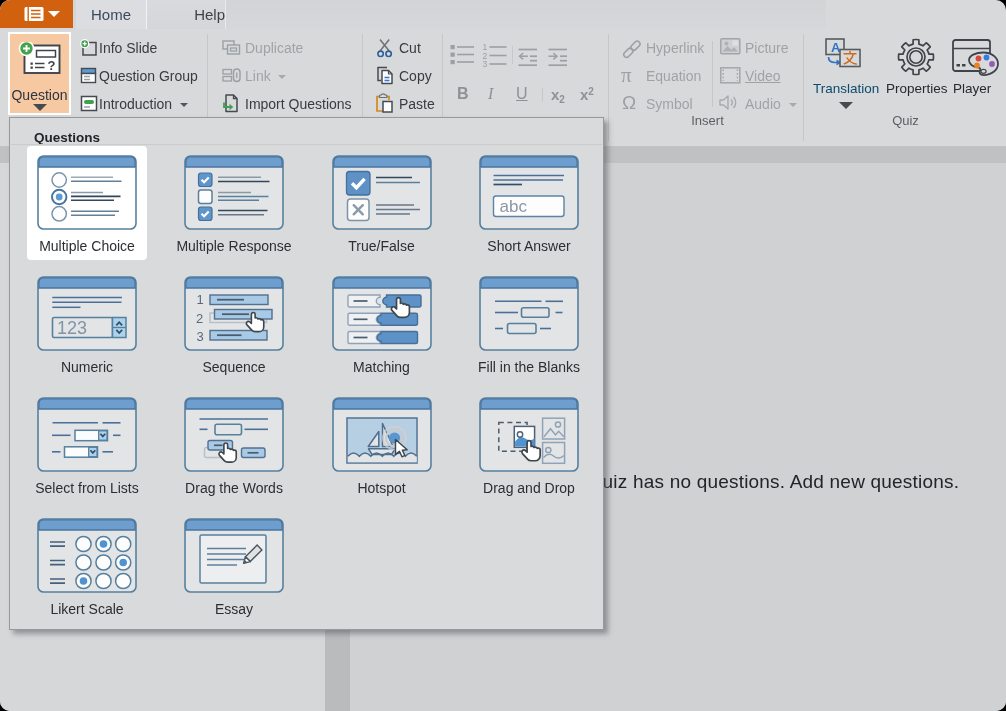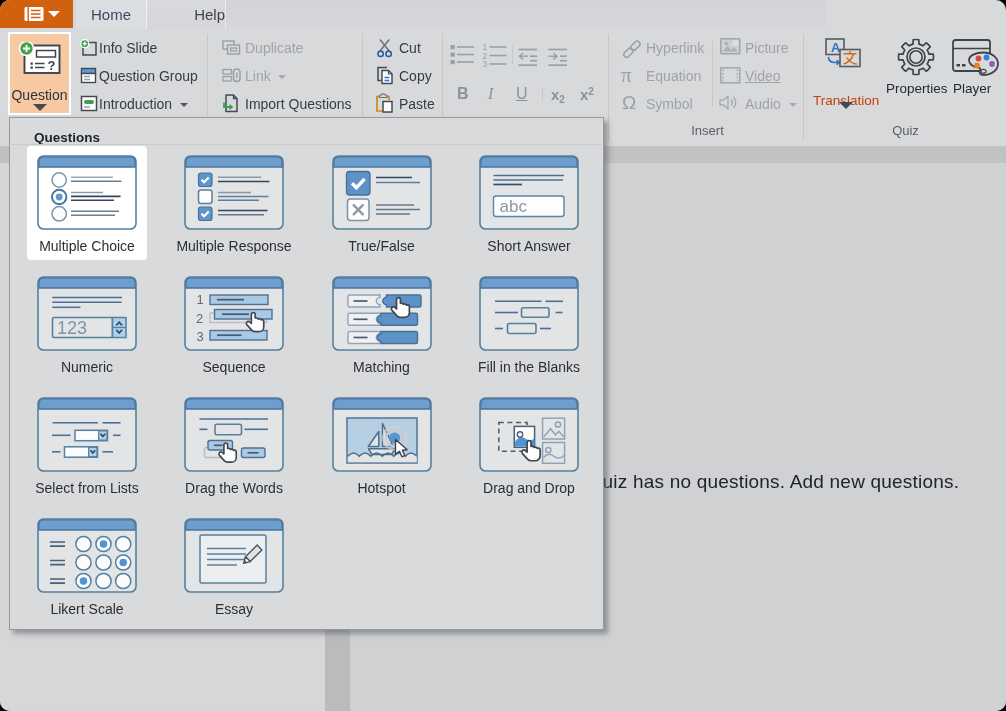--- a/index.html
+++ b/index.html
@@ -11,21 +11,21 @@
   #appbtn{position:absolute;left:0;top:0;width:73px;height:28px;background:#d2610f;}
   #hometab{position:absolute;left:76px;top:0;width:71px;height:29px;background:#dcdde0;border-right:1px solid #f2f3f4;
     color:#3c4a60;font-size:15px;line-height:29px;text-align:center;}
   #helptab{position:absolute;left:147px;top:0;width:79px;height:29px;background:linear-gradient(#d9dadd,#d5d6d9);border-right:1px solid #e9eaeb;
     color:#3f4245;font-size:15px;line-height:29px;text-align:right;}
   
   #ribbon{position:absolute;left:0;top:29px;width:1006px;height:118px;background:#d8d9db;border-bottom:1px solid #c2c3c5;}
   .vsep{position:absolute;top:5px;height:107px;width:1px;background:#c6c7c9;}
   .rlbl{position:absolute;font-size:14px;color:#383c40;white-space:nowrap;}
   .rlbl.dis{color:#a0a3a6;}
-  .grplbl{position:absolute;top:94px;font-size:13px;color:#5c5f62;text-align:center;}
+  .grplbl{position:absolute;top:84px;font-size:13px;color:#5c5f62;text-align:center;}
   .dtri{display:inline-block;width:0;height:0;border-left:4px solid transparent;border-right:4px solid transparent;border-top:4px solid #53575b;vertical-align:middle;}
   .dtri.dis{border-top-color:#a7aaad;}
   
   #qbtn{position:absolute;left:8px;top:3px;width:63px;height:83px;background:#f6c9a2;border:2px solid #fff;}
   #qbtn .t{position:absolute;left:0;top:53px;width:100%;text-align:center;font-size:14px;color:#2e3440;}
   #qbtn .tri{position:absolute;left:50%;margin-left:-7px;top:70px;width:0;height:0;border-left:7px solid transparent;border-right:7px solid transparent;border-top:7px solid #46494d;}
   
   #darkstrip{position:absolute;left:0;top:147px;width:1006px;height:16px;background:#c0c1c3;}
   #leftpanel{position:absolute;left:0;top:163px;width:325px;height:548px;background:#d6d7d9;}
   #lscroll{position:absolute;left:325px;top:163px;width:25px;height:548px;background:#babbbd;}
@@ -97,21 +97,21 @@
     
     <div class="rlbl dis" style="left:646px;top:11px;">Hyperlink</div>
     <div class="rlbl dis" style="left:646px;top:39px;">Equation</div>
     <div class="rlbl dis" style="left:646px;top:67px;">Symbol</div>
     <div class="rlbl dis" style="left:745px;top:11px;">Picture</div>
     <div class="rlbl dis" style="left:745px;top:39px;text-decoration:underline;">Video</div>
     <div class="rlbl dis" style="left:745px;top:67px;">Audio&nbsp;&nbsp;<span class="dtri dis"></span></div>
     <div class="grplbl" style="left:660px;width:95px;">Insert</div>
     <div class="grplbl" style="left:858px;width:95px;">Quiz</div>
     
-    <div class="rlbl" style="left:813px;top:52px;font-size:13.5px;color:#c2410c;margin-top:12px;">Translation</div>
+    <div class="rlbl" style="left:813px;top:52px;font-size:13.5px;color:#0c4a6e;">Translation</div>
     <div class="rlbl" style="left:886px;top:52px;font-size:13.5px;color:#26292d;">Properties</div>
     <div class="rlbl" style="left:953px;top:52px;font-size:13.5px;color:#26292d;">Player</div>
     <div style="position:absolute;left:839px;top:73px;width:0;height:0;border-left:7px solid transparent;border-right:7px solid transparent;border-top:7px solid #46494d;"></div>
     
     <svg class="abs" style="left:80px;top:10px" width="18" height="18">
       <rect x="3" y="3.5" width="13" height="12.5" fill="#d8d9db" stroke="#454a50" stroke-width="1.5"></rect>
       <circle cx="4.7" cy="4.7" r="4" fill="#3fa14f" stroke="#fff" stroke-width="1.3"></circle>
       <path d="M4.7,2.6 V6.8 M2.6,4.7 H6.8" stroke="#fff" stroke-width="1.3"></path>
     </svg>
     <svg class="abs" style="left:80px;top:38px" width="18" height="17">

